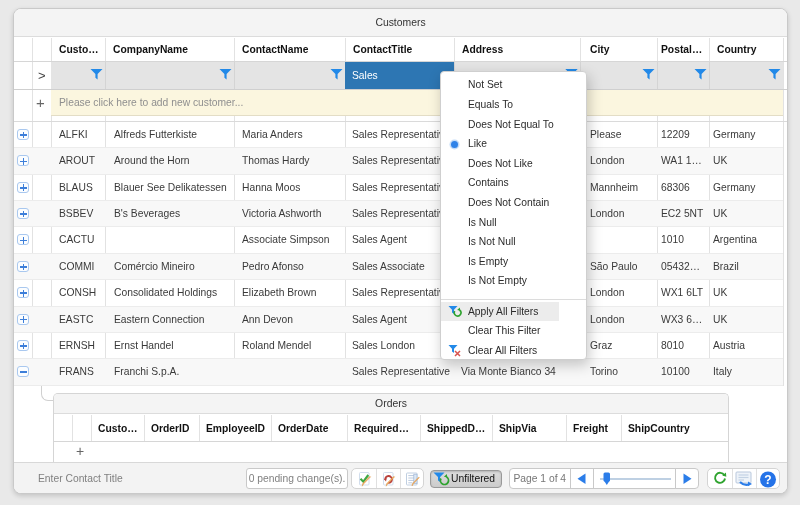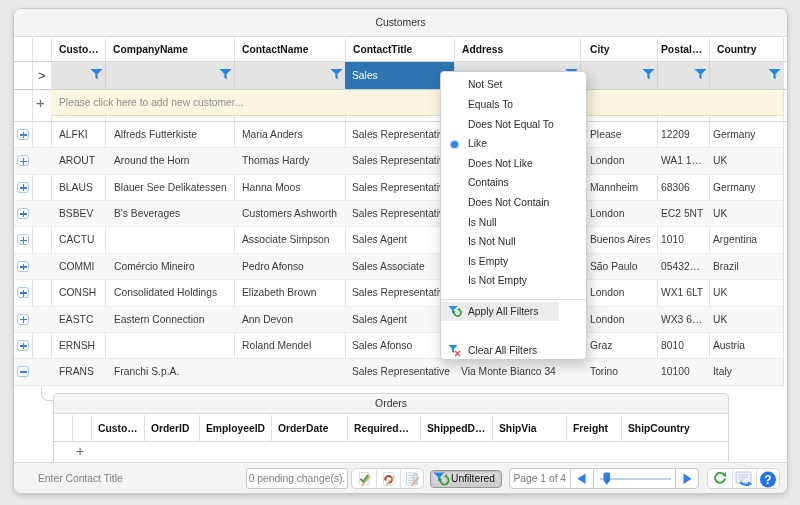--- a/index.html
+++ b/index.html
@@ -175,36 +175,35 @@
         <div class="cell" style="left:699px;width:69px">Germany</div>
       </div>
       <div class="abs rb" style="top:191.1px"></div>
       <div class="abs row alt" style="top:192.1px">
         <div class="exp">
           <div class="h"></div>
           <div class="v"></div>
         </div>
         <div class="cell" style="left:45px;width:45px">BSBEV</div>
         <div class="cell" style="left:100px;width:119px">B's Beverages</div>
-        <div class="cell" style="left:228px;width:102px">Customers Ashworth</div>
+        <div class="cell" style="left:228px;width:102px">Victoria Ashworth</div>
         <div class="cell" style="left:338px;width:101px">Sales Representative</div>
         <div class="cell" style="left:576px;width:66px">London</div>
         <div class="cell" style="left:647px;width:47px">EC2 5NT</div>
         <div class="cell" style="left:699px;width:69px">UK</div>
       </div>
       <div class="abs rb" style="top:217.4px"></div>
       <div class="abs row" style="top:218.4px">
         <div class="exp">
           <div class="h"></div>
           <div class="v"></div>
         </div>
         <div class="cell" style="left:45px;width:45px">CACTU</div>
         <div class="cell" style="left:228px;width:102px">Associate Simpson</div>
         <div class="cell" style="left:338px;width:101px">Sales Agent</div>
-        <div class="cell" style="left:576px;width:66px">Buenos Aires</div>
         <div class="cell" style="left:647px;width:47px">1010</div>
         <div class="cell" style="left:699px;width:69px">Argentina</div>
       </div>
       <div class="abs rb" style="top:243.8px"></div>
       <div class="abs row alt" style="top:244.8px">
         <div class="exp">
           <div class="h"></div>
           <div class="v"></div>
         </div>
         <div class="cell" style="left:45px;width:45px">COMMI</div>
@@ -243,22 +242,23 @@
         <div class="cell" style="left:647px;width:47px">WX3 6…</div>
         <div class="cell" style="left:699px;width:69px">UK</div>
       </div>
       <div class="abs rb" style="top:322.9px"></div>
       <div class="abs row" style="top:323.9px">
         <div class="exp">
           <div class="h"></div>
           <div class="v"></div>
         </div>
         <div class="cell" style="left:45px;width:45px">ERNSH</div>
+        <div class="cell" style="left:100px;width:119px">Ernst Handel</div>
         <div class="cell" style="left:228px;width:102px">Roland Mendel</div>
-        <div class="cell" style="left:338px;width:101px">Sales Afonso</div>
+        <div class="cell" style="left:338px;width:101px">Sales London</div>
         <div class="cell" style="left:576px;width:66px">Graz</div>
         <div class="cell" style="left:647px;width:47px">8010</div>
         <div class="cell" style="left:699px;width:69px">Austria</div>
       </div>
       <div class="abs rb" style="top:349.2px"></div>
       <div class="abs row alt" style="top:350.2px">
         <div class="exp">
           <div class="h"></div>
         </div>
         <div class="cell" style="left:45px;width:45px">FRANS</div>
@@ -385,20 +385,21 @@
     <div class="mi" style="top:199.4px">Is Not Empty</div>
     <div style="position:absolute;left:10px;top:68.5px;width:7px;height:7px;border-radius:50%;background:#2e82e8;box-shadow:0 0 0 1.5px rgba(120,175,240,0.45);"></div>
     <div id="msep"></div>
     <div class="mi mhl" style="top:229.5px">Apply All Filters
       <svg class="micon" width="14" height="14" viewBox="0 0 14 14">
         <polygon points="0.5,1 9.5,1 6,4.7 6,9 4,7.5 4,4.7" fill="#2289e8"></polygon>
         <path d="M11.5 5 a3.3 3.3 0 1 1 -4.8 1.2" fill="none" stroke="#2ea32e" stroke-width="1.6"></path>
         <path d="M11.8 2.5 l0.4 3.3 -3.1 -0.8 Z" fill="#2ea32e"></path>
       </svg>
     </div>
+    <div class="mi" style="top:249.1px">Clear This Filter</div>
     <div class="mi" style="top:268.7px">Clear All Filters
       <svg class="micon" width="14" height="14" viewBox="0 0 14 14">
         <polygon points="0.5,1 9.5,1 6,4.7 6,9 4,7.5 4,4.7" fill="#2289e8"></polygon>
         <path d="M7 7 l5 5 M12 7 l-5 5" stroke="#d9534f" stroke-width="1.5"></path>
       </svg>
     </div>
   </div>
 </div>
 
 </body></html>

